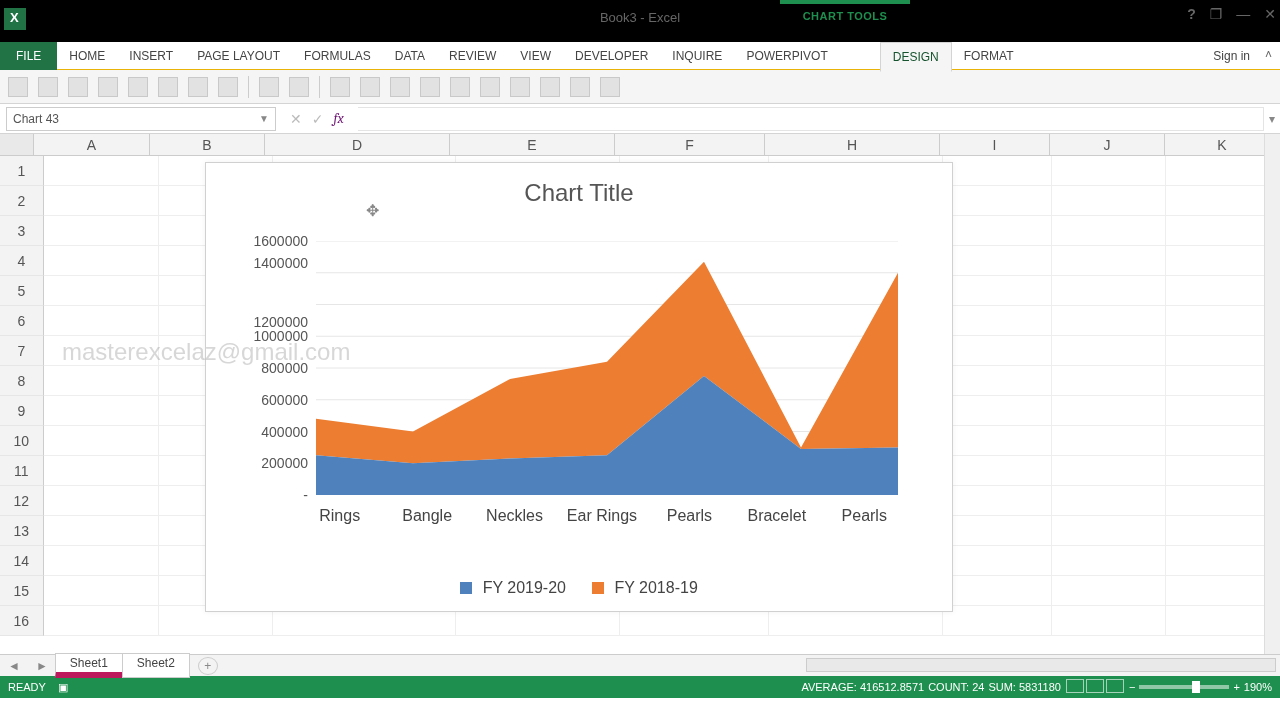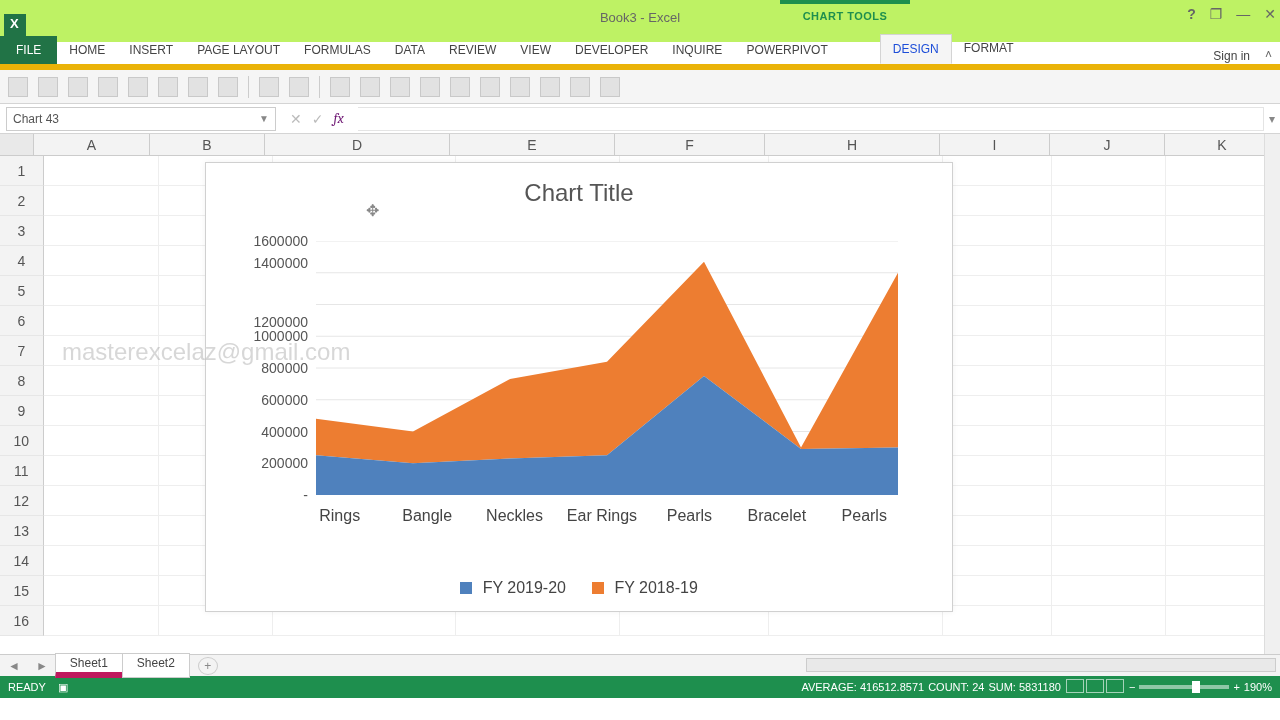--- a/index.html
+++ b/index.html
@@ -1,34 +1,34 @@
 <!DOCTYPE html>
 <html><head>
 <meta charset="utf-8">
 <style>
   * { box-sizing: border-box; margin: 0; padding: 0; font-family: "Segoe UI", Tahoma, sans-serif; }
   body { width: 1280px; height: 720px; overflow: hidden; background: #fff; font-size: 12px; color: #444; }
 
   
-  .titlebar { height: 42px; background: #bef264; display: flex; align-items: center; position: relative; border-bottom: 0; }
+  .titlebar { height: 42px; background: #000000; display: flex; align-items: flex-start; position: relative; border-bottom: 0; }
   .titlebar .excel-icon { width: 22px; height: 22px; background: #217346; margin: 8px 6px 0 4px; position: relative; }
   .titlebar .excel-icon::after { content: "X"; position: absolute; color: #fff; font-weight: bold; font-size: 13px; left: 6px; top: 2px; }
   .titlebar .title-center { position: absolute; left: 50%; transform: translateX(-50%); top: 10px; font-size: 13px; color: #666; }
   .titlebar .chart-tools { position: absolute; right: 370px; top: 0; width: 130px; text-align: center; font-weight: bold; }
   .titlebar .chart-tools .bar { height: 4px; background: #1e8f4e; }
   .titlebar .chart-tools .txt { font-size: 11px; color: #1e8f4e; padding: 6px 0 2px; letter-spacing: .5px; }
   .titlebar .win-controls { position: absolute; right: 4px; top: 6px; display: flex; gap: 14px; align-items: center; color: #666; }
   .titlebar .win-controls span { font-size: 14px; cursor: pointer; }
   .titlebar .help-icon { font-weight: bold; }
 
   
-  .ribbon-tabs { height: 28px; display: flex; align-items: flex-end; border-bottom: 6px solid #eab308; background: #fff; position: relative; }
+  .ribbon-tabs { height: 28px; display: flex; align-items: flex-start; border-bottom: 1px solid #eab308; background: #fff; position: relative; }
   .ribbon-tabs .tab { padding: 0 12px; line-height: 28px; font-size: 12px; color: #444; cursor: pointer; }
   .ribbon-tabs .tab.file { background: #217346; color: #fff; font-weight: 500; padding: 0 16px; }
-  .ribbon-tabs .tab.active { background: #f5f5f5; border: 1px solid #d4d4d4; border-bottom: 1px solid #f5f5f5; color: #1d4ed8; }
+  .ribbon-tabs .tab.active { background: #f5f5f5; border: 1px solid #d4d4d4; border-bottom: 1px solid #f5f5f5; color: #14532d; }
   .ribbon-tabs .signin { position: absolute; right: 30px; top: 0; line-height: 28px; font-size: 12px; color: #444; }
   .ribbon-tabs .collapse { position: absolute; right: 8px; top: 6px; color: #666; cursor: pointer; }
 
   
   .toolbar { height: 34px; background: #f5f5f5; border-bottom: 1px solid #d4d4d4; display: flex; align-items: center; gap: 10px; padding: 0 8px; }
   .toolbar .tb-btn { width: 20px; height: 20px; background: #dcdcdc; border: 1px solid #bbb; cursor: pointer; opacity: .75; }
   .toolbar .sep { width: 1px; height: 22px; background: #ccc; }
 
   
   .formula-row { height: 30px; display: flex; align-items: center; border-bottom: 1px solid #d4d4d4; }

